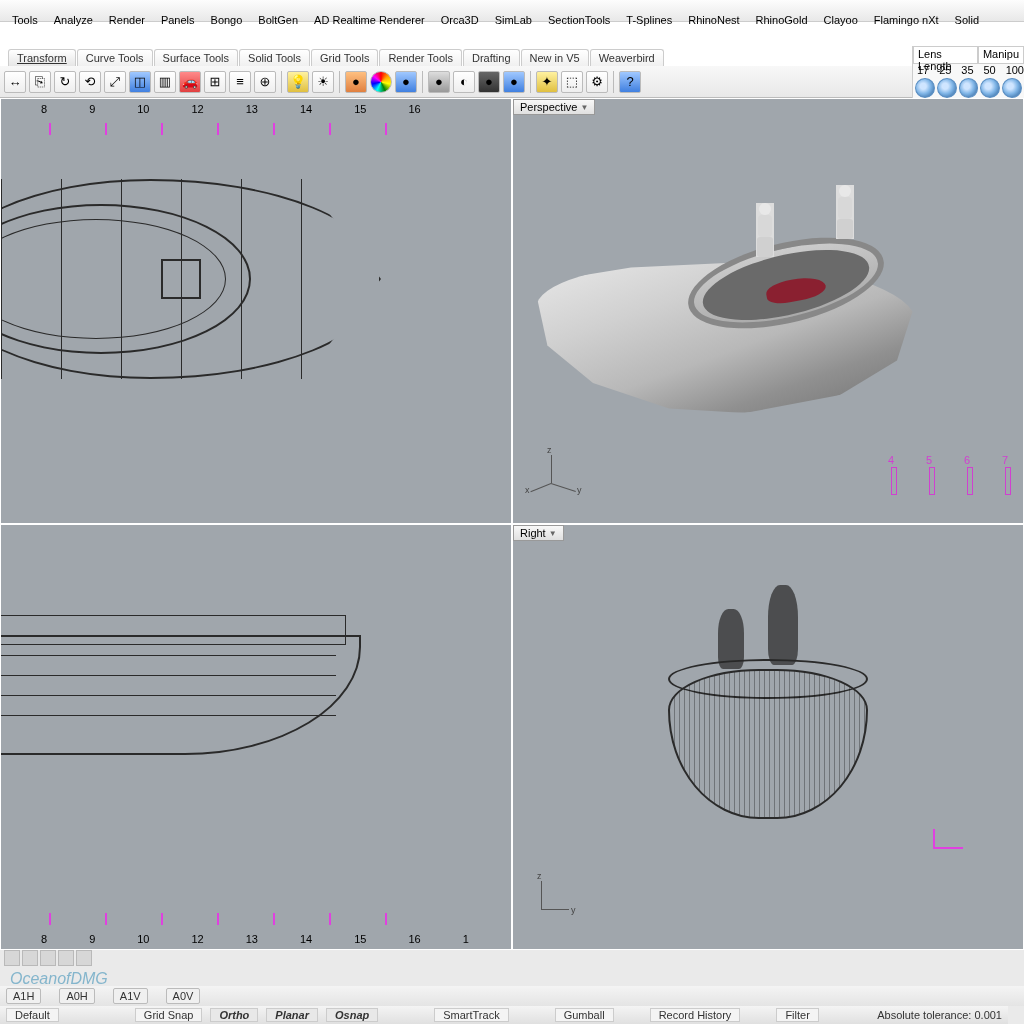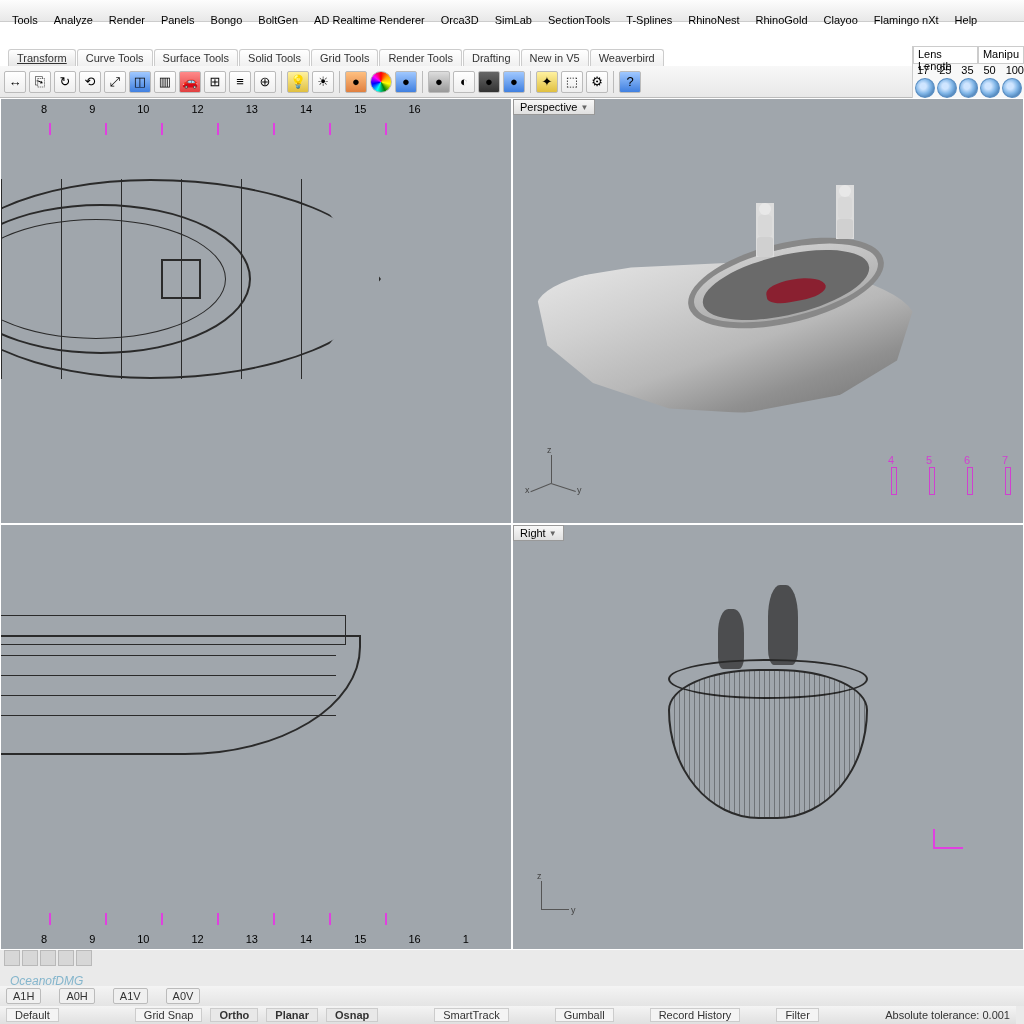--- a/index.html
+++ b/index.html
@@ -59,26 +59,26 @@
 .side-wire .hline { position:absolute; height:1px; background:#2a2a2a; width:400px; left:15px; }
 .right-wire { position:absolute; left:50%; top:48%; transform:translate(-50%,-50%); width:220px; height:220px; }
 .right-wire .hull-r { position:absolute; width:200px; height:150px; border:2px solid #2a2a2a; border-radius:50% 50% 50% 50% / 30% 30% 80% 80%; left:10px; top:50px; background:repeating-linear-gradient(90deg, transparent 0 4px, rgba(0,0,0,0.3) 4px 5px); }
 .right-wire .ring-r { position:absolute; width:200px; height:40px; border:2px solid #2a2a2a; border-radius:50%; left:10px; top:40px; }
 .right-wire .fig-r { position:absolute; background:rgba(40,40,40,0.7); border-radius:40% 40% 20% 20%; }
 .marks { position:absolute; right:12px; bottom:28px; display:flex; gap:32px; }
 .marks .m { width:6px; height:28px; border:1px solid #d040d0; position:relative; }
 .marks .m::before { content:attr(data-n); position:absolute; top:-14px; left:-4px; font-size:11px; color:#d040d0; }
 .pink-corner { position:absolute; right:60px; bottom:100px; width:30px; height:20px; border-left:2px solid #e040e0; border-bottom:2px solid #e040e0; }
 .status-area { position:absolute; bottom:0; left:0; right:0; height:74px; background:#eaeaea; }
-.watermark { position:absolute; bottom:36px; left:10px; font-size:12px; color:#5aa0c0; opacity:0.7; font-family:Arial; font-style:italic; }
+.watermark { position:absolute; bottom:36px; left:10px; font-size:16px; color:#5aa0c0; opacity:0.7; font-family:Arial; font-style:italic; }
 .status-row { position:absolute; bottom:18px; left:0; right:0; height:20px; display:flex; align-items:center; gap:18px; padding:0 6px; font-size:11px; color:#333; background:linear-gradient(#f4f4f4,#e4e4e4); }
 .status-row .btn { border:1px solid #bbb; padding:1px 6px; background:#f0f0f0; border-radius:2px; }
-.status-row2 { position:absolute; bottom:0; left:0; right:8px; height:18px; display:flex; align-items:center; gap:8px; padding:0 6px; font-size:11px; color:#333; background:linear-gradient(#f4f4f4,#e0e0e0); }
+.status-row2 { position:absolute; bottom:0; left:0; right:16px; height:18px; display:flex; align-items:center; gap:8px; padding:0 6px; font-size:11px; color:#333; background:linear-gradient(#f4f4f4,#e0e0e0); }
 .status-row2 .it { border:1px solid #ccc; padding:0 8px; background:#f4f4f4; }
-.status-row2 .it.bold { font-weight:bold; background:#e8e8e8; }
+.status-row2 .it.bold { font-weight:bold; background:#e8e8e8;font-style:italic; }
 .status-row3 { position:absolute; bottom:38px; left:0; right:0; height:18px; display:flex; align-items:center; gap:4px; padding:0 6px; font-size:11px; }
 .status-row3 .chk { display:flex; align-items:center; gap:2px; }
 .status-row3 input { width:11px; height:11px; }
 .icons-strip { position:absolute; bottom:56px; left:0; width:300px; height:18px; display:flex; gap:2px; padding:0 4px; opacity:0.6; }
 .icons-strip .ic { width:16px; height:16px; background:#ccc; border:1px solid #999; }
 </style>
 </head>
 <body>
 
 <div class="menubar">
@@ -90,21 +90,21 @@
   <span>BoltGen</span>
   <span>AD Realtime Renderer</span>
   <span>Orca3D</span>
   <span>SimLab</span>
   <span>SectionTools</span>
   <span>T-Splines</span>
   <span>RhinoNest</span>
   <span>RhinoGold</span>
   <span>Clayoo</span>
   <span>Flamingo nXt</span>
-  <span>Help</span>
+  <span>Solid</span>
 </div>
 
 <div class="blank-strip"></div>
 
 <div class="tab-strip">
   <div class="tab first">Transform</div>
   <div class="tab">Curve Tools</div>
   <div class="tab">Surface Tools</div>
   <div class="tab">Solid Tools</div>
   <div class="tab">Grid Tools</div>

